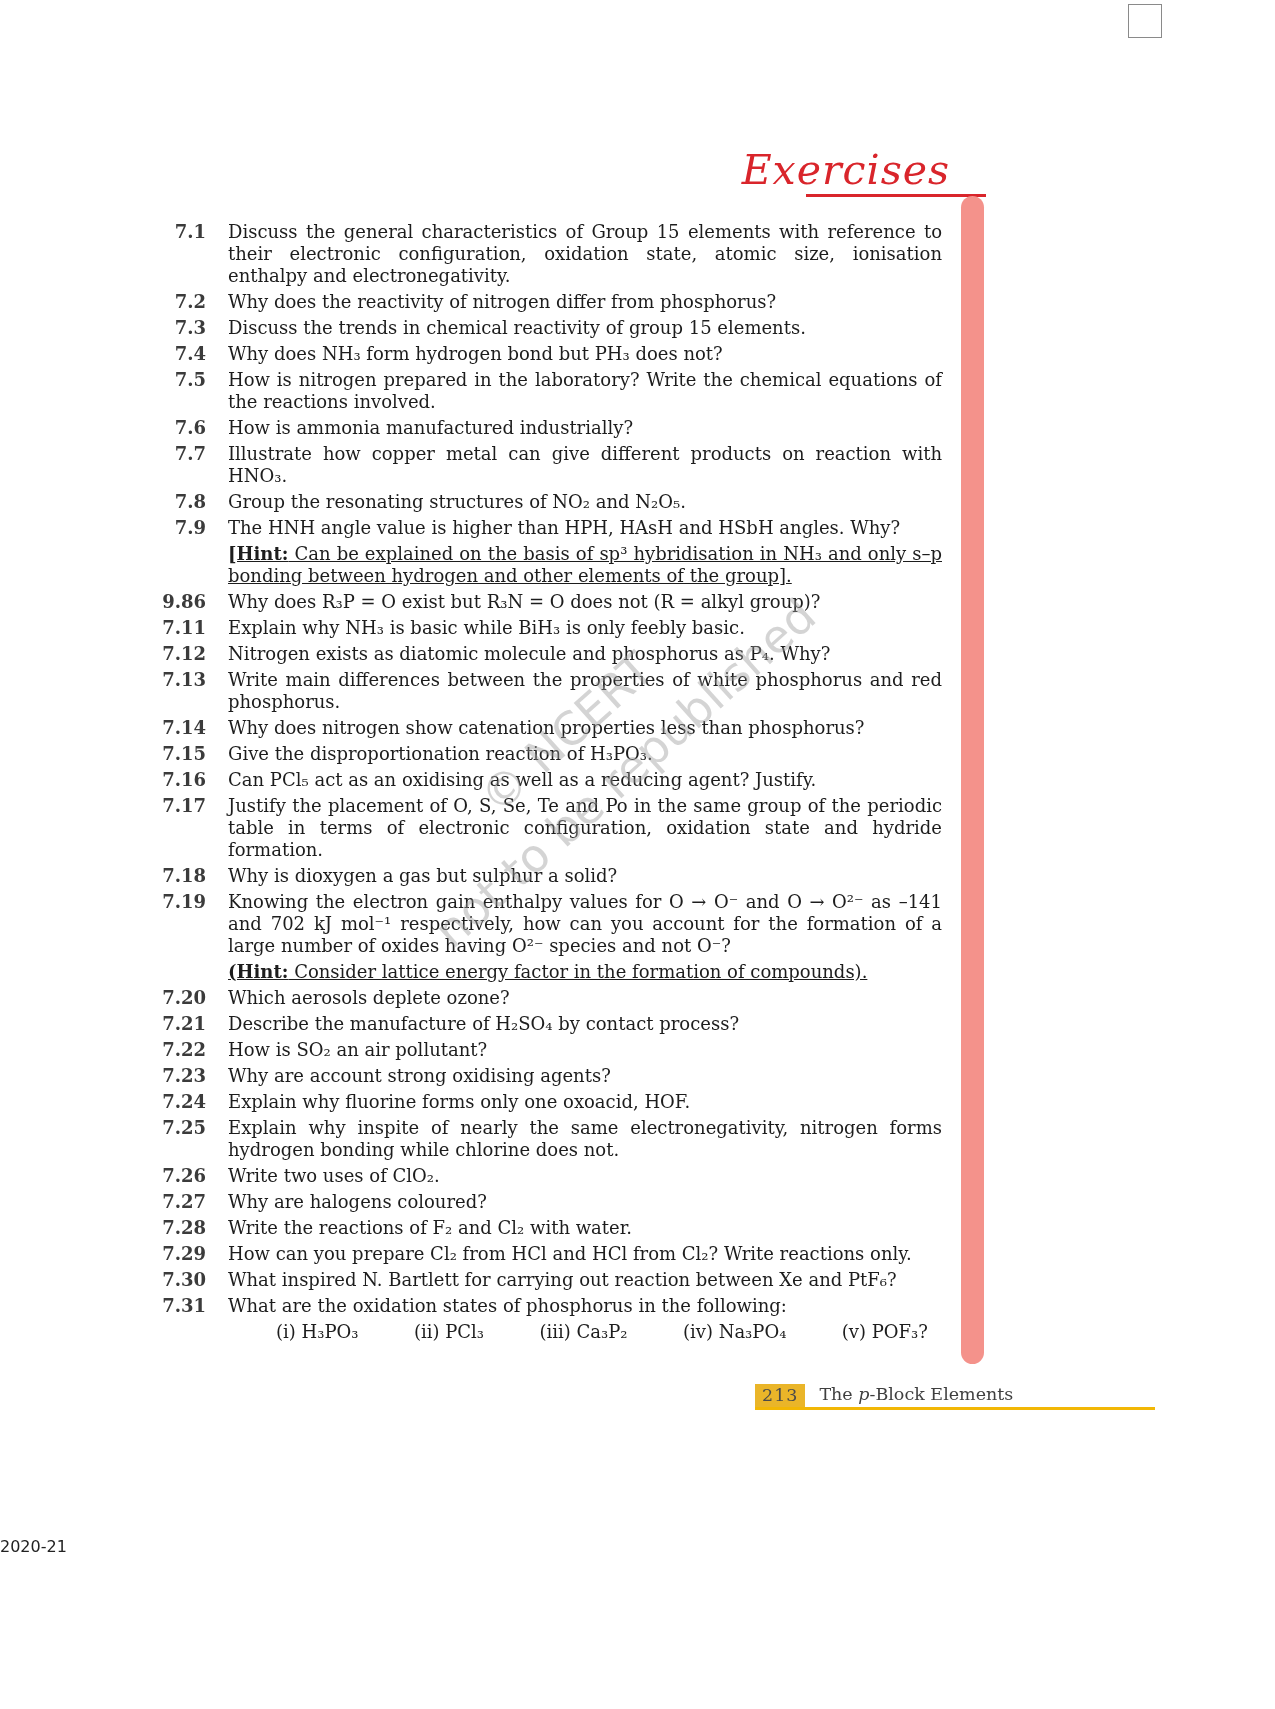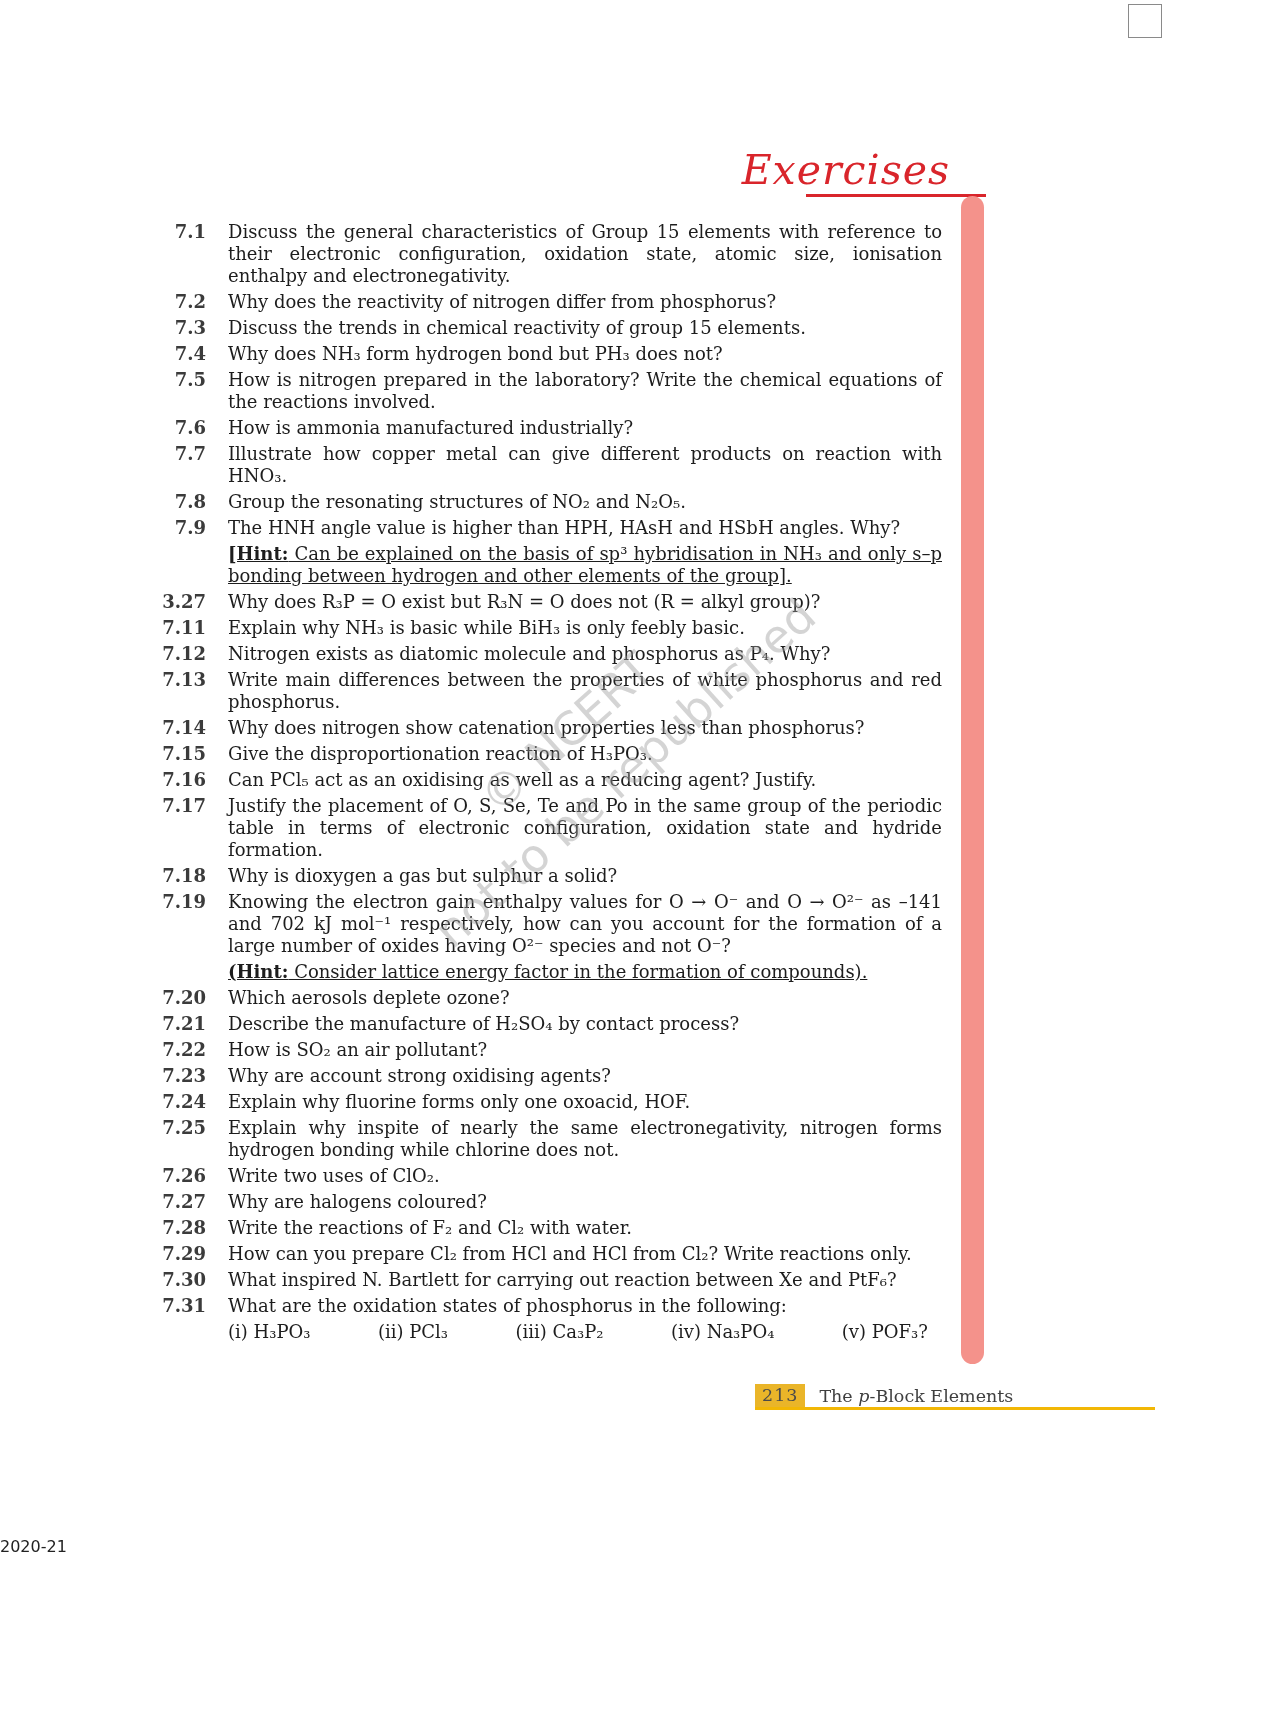--- a/index.html
+++ b/index.html
@@ -32,37 +32,38 @@
   .q-row{display:flex;margin-bottom:4px;justify-content:space-between;}
   .q-num{
     flex:0 0 48px;width:48px;text-align:right;font-weight:bold;color:#3b3b3b;
     margin-right:22px;
   }
   .q-text{flex:1;}
   .q-hint{margin-top:4px;text-decoration:underline;}
   .q-options{
     display:flex;justify-content:space-between;padding-right:14px;margin-top:4px;
     text-align:left;
+    margin-left:48px;
   }
   .watermark{
     position:absolute;left:360px;top:690px;width:460px;
     transform:rotate(-42deg);
     font-family:"DejaVu Sans","Liberation Sans",sans-serif;
     font-size:46px;color:#9b9b9b;opacity:0.42;text-align:center;line-height:1.5;
     pointer-events:none;white-space:nowrap;
   }
   .footer{
     position:absolute;left:755px;top:1384px;width:400px;height:28px;
     font-size:17.5px;color:#3f3f3f;
   }
   .footer-rule{
     position:absolute;left:0;top:23px;width:400px;height:3px;
     background:var(--rule-gold,#f2b705);
   }
-  .footer-text{position:relative;z-index:2;display:flex;align-items:center;gap:14px;}
+  .footer-text{position:relative;z-index:2;display:flex;align-items:flex-start;gap:14px;}
   .page-num{
     background:var(--highlight-gold,#eab529);color:#4a4a4a;
     padding:1px 7px 2px 7px;letter-spacing:1px;
   }
   .chapter .it{font-style:italic;}
   .year-label{
     position:absolute;left:0;top:1537px;width:1170px;text-align:left;
     font-size:16px;color:#222;font-family:"DejaVu Sans","Liberation Sans",sans-serif;
   }
 </style>
@@ -106,21 +107,21 @@
     </div>
     <div class="q-row">
       <div class="q-num">7.8</div>
       <div class="q-text"><span>Group the resonating structures of NO₂ and N₂O₅.</span></div>
     </div>
     <div class="q-row">
       <div class="q-num">7.9</div>
       <div class="q-text"><span>The HNH angle value is higher than HPH, HAsH and HSbH angles. Why?</span><div class="q-hint"><b>[Hint:</b> Can be explained on the basis of sp³ hybridisation in NH₃ and only s–p bonding between hydrogen and other elements of the group].</div></div>
     </div>
     <div class="q-row">
-      <div class="q-num">3.27</div>
+      <div class="q-num">9.86</div>
       <div class="q-text"><span>Why does R₃P = O exist but R₃N = O does not (R = alkyl group)?</span></div>
     </div>
     <div class="q-row">
       <div class="q-num">7.11</div>
       <div class="q-text"><span>Explain why NH₃ is basic while BiH₃ is only feebly basic.</span></div>
     </div>
     <div class="q-row">
       <div class="q-num">7.12</div>
       <div class="q-text"><span>Nitrogen exists as diatomic molecule and phosphorus as P₄. Why?</span></div>
     </div>

